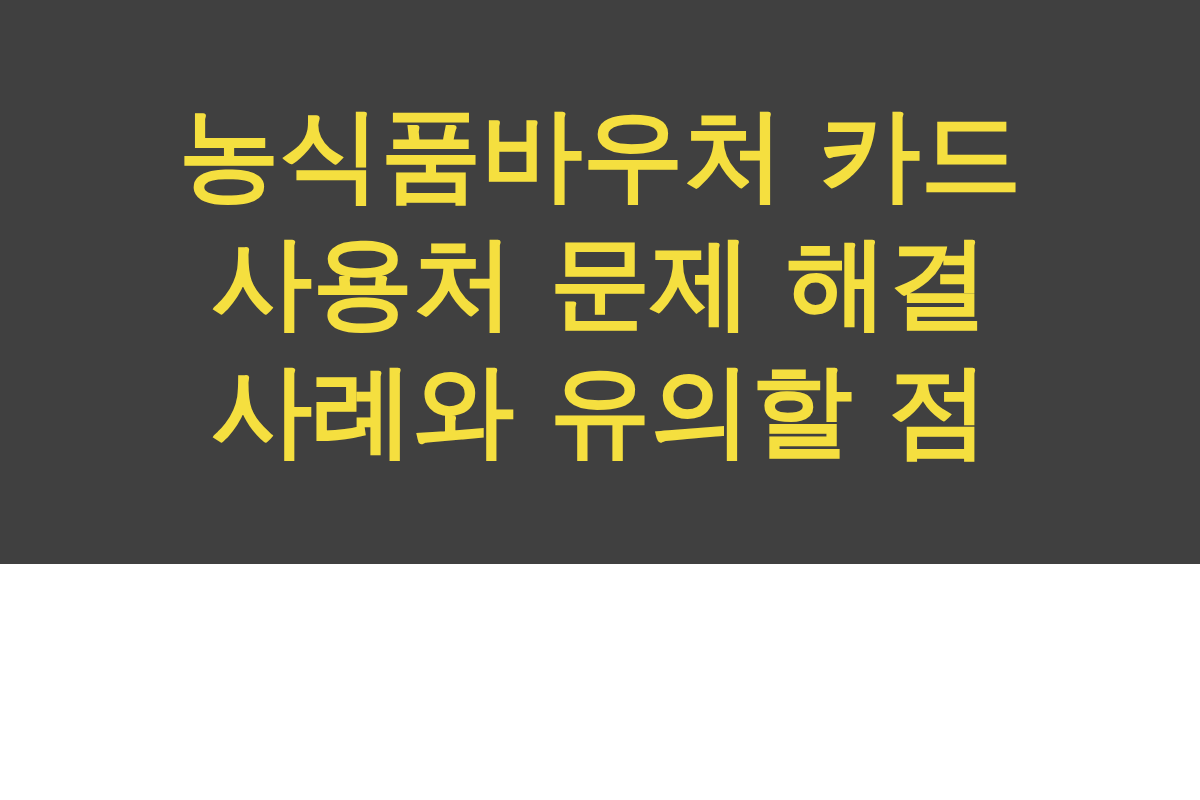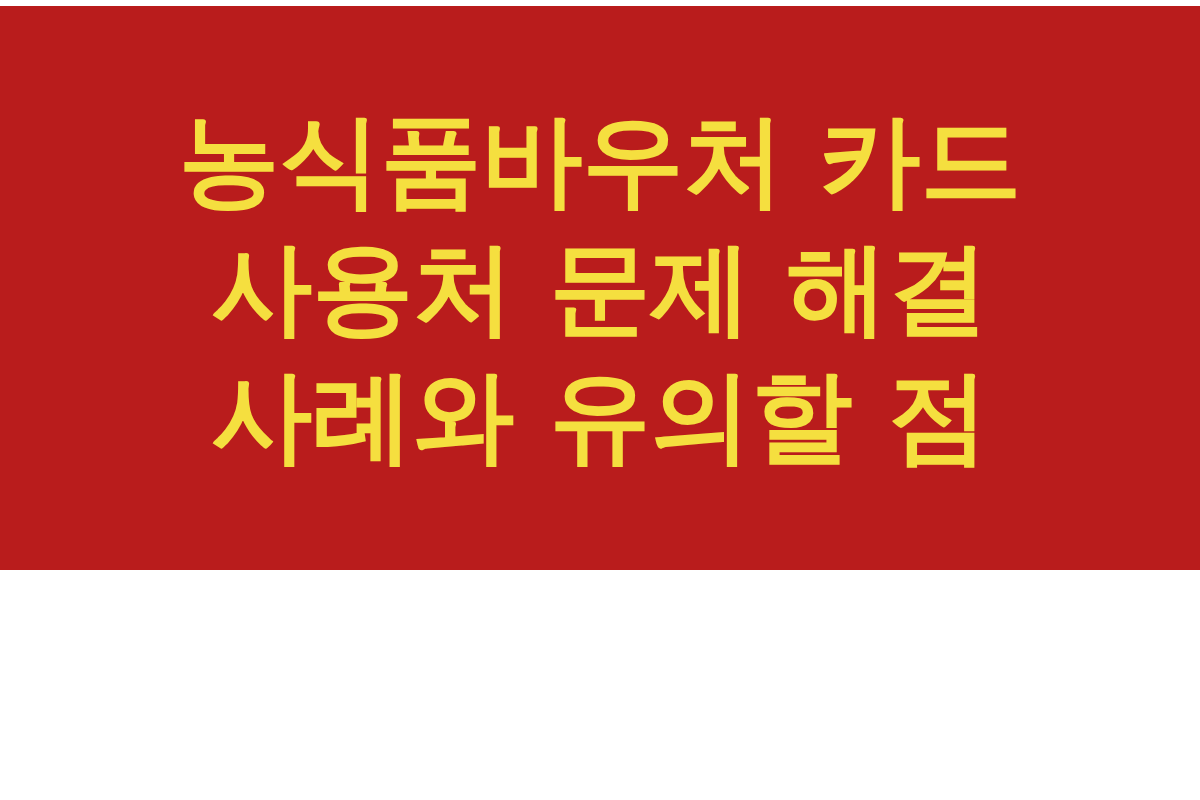--- a/index.html
+++ b/index.html
@@ -13,25 +13,24 @@
     height: 800px;
     overflow: hidden;
     font-family: "DejaVu Sans", "Liberation Sans", sans-serif;
   }
 
   #thumbnail-card {
     position: relative;
     box-sizing: border-box;
     width: 1200px;
     height: 564px;
-    background-color: #b91c1c;
+    background-color: #404040;
     display: flex;
     align-items: center;
     justify-content: center;
-    margin-top: 6px;
   }
 
   #headline-block {
     box-sizing: border-box;
     width: 1010px;
     padding: 0 2px;
     text-align: center;
   }
 
   #headline-text {

